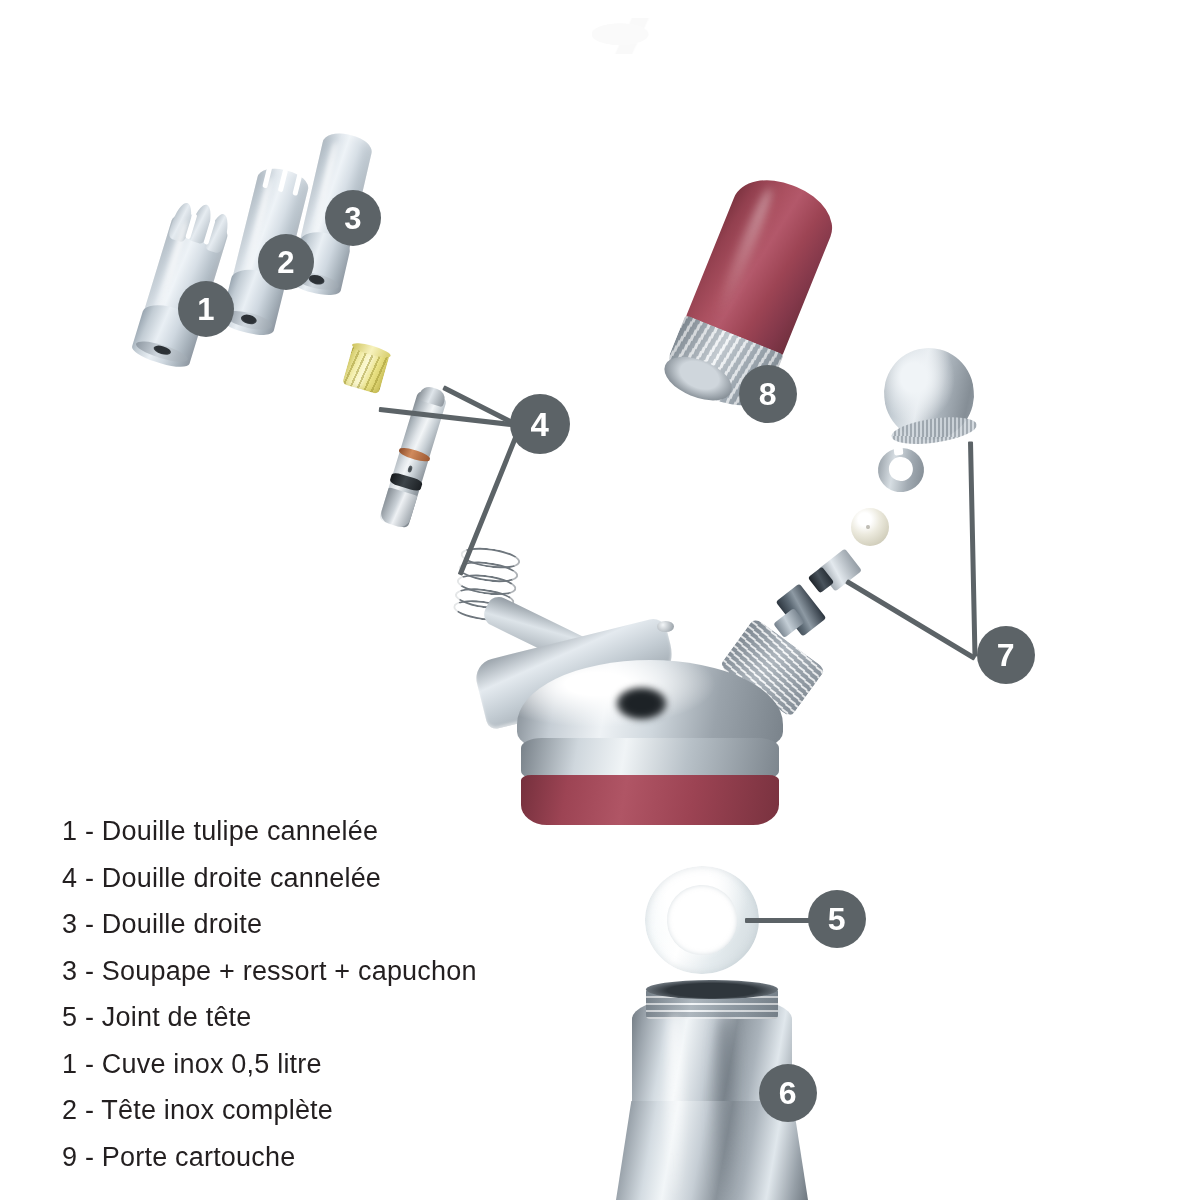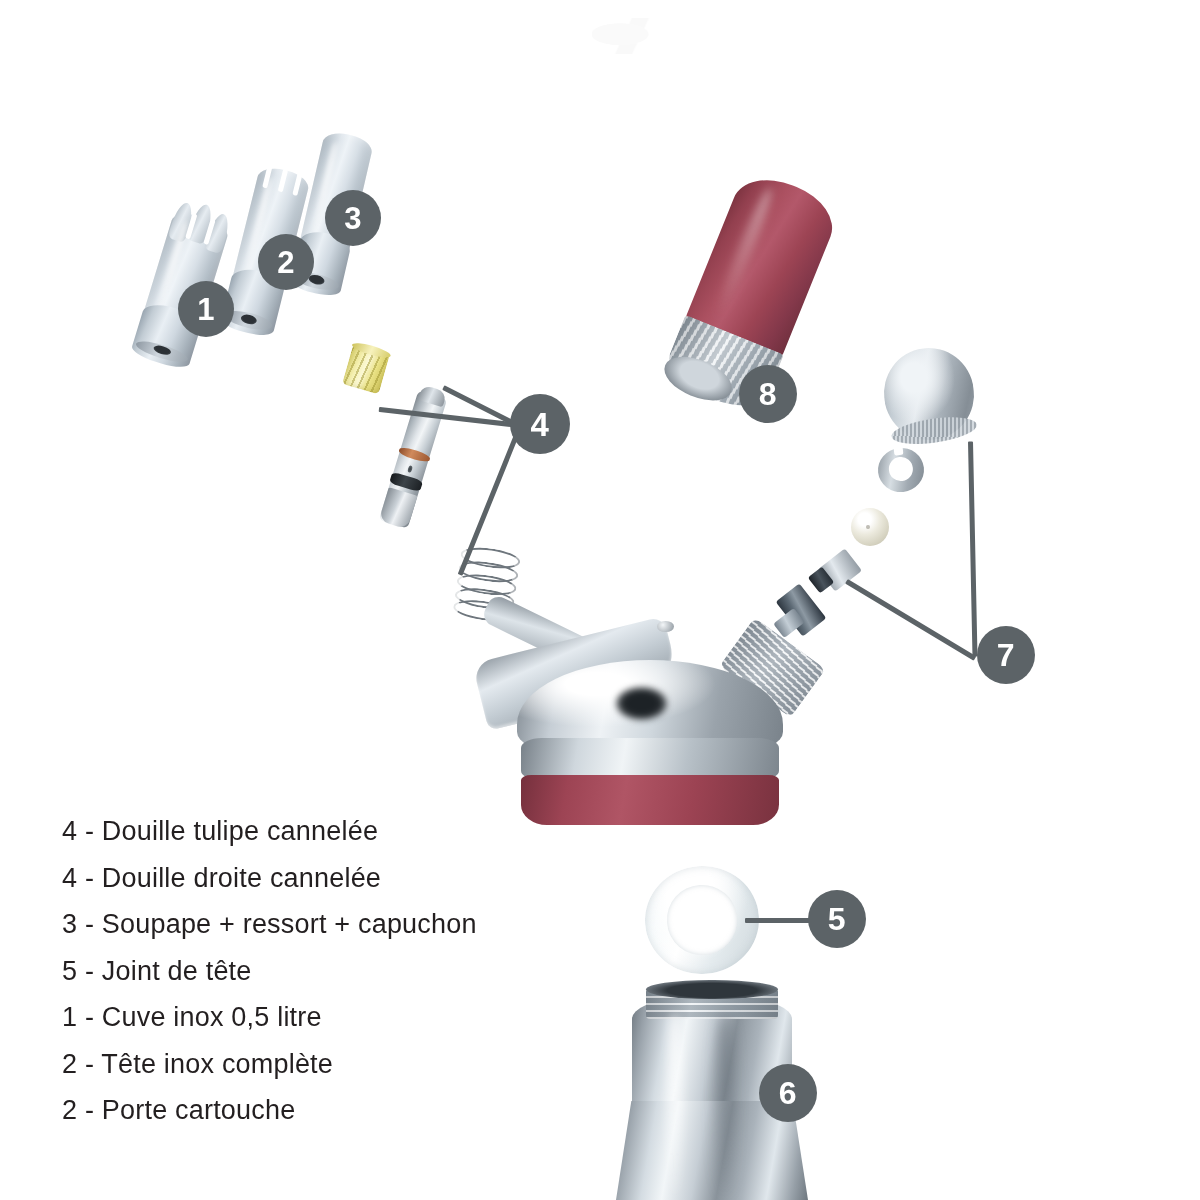--- a/index.html
+++ b/index.html
@@ -480,22 +480,23 @@
     <span>6</span>
   </div>
   <div class="badge" style="left:977px;top:626px;width:58px;height:58px;font-size:32px;">
     <span>7</span>
   </div>
   <div class="badge" style="left:739px;top:365px;width:58px;height:58px;font-size:32px;">
     <span>8</span>
   </div>
 
   <div id="legend">
-    <div class="li">4 - Douille tulipe cannelée</div>
+    <div class="li">1 - Douille tulipe cannelée</div>
     <div class="li">4 - Douille droite cannelée</div>
+    <div class="li">3 - Douille droite</div>
     <div class="li">3 - Soupape + ressort + capuchon</div>
     <div class="li">5 - Joint de tête</div>
     <div class="li">1 - Cuve inox 0,5 litre</div>
     <div class="li">2 - Tête inox complète</div>
-    <div class="li">2 - Porte cartouche</div>
+    <div class="li">9 - Porte cartouche</div>
   </div>
 
 </div>
 
 </body></html>

